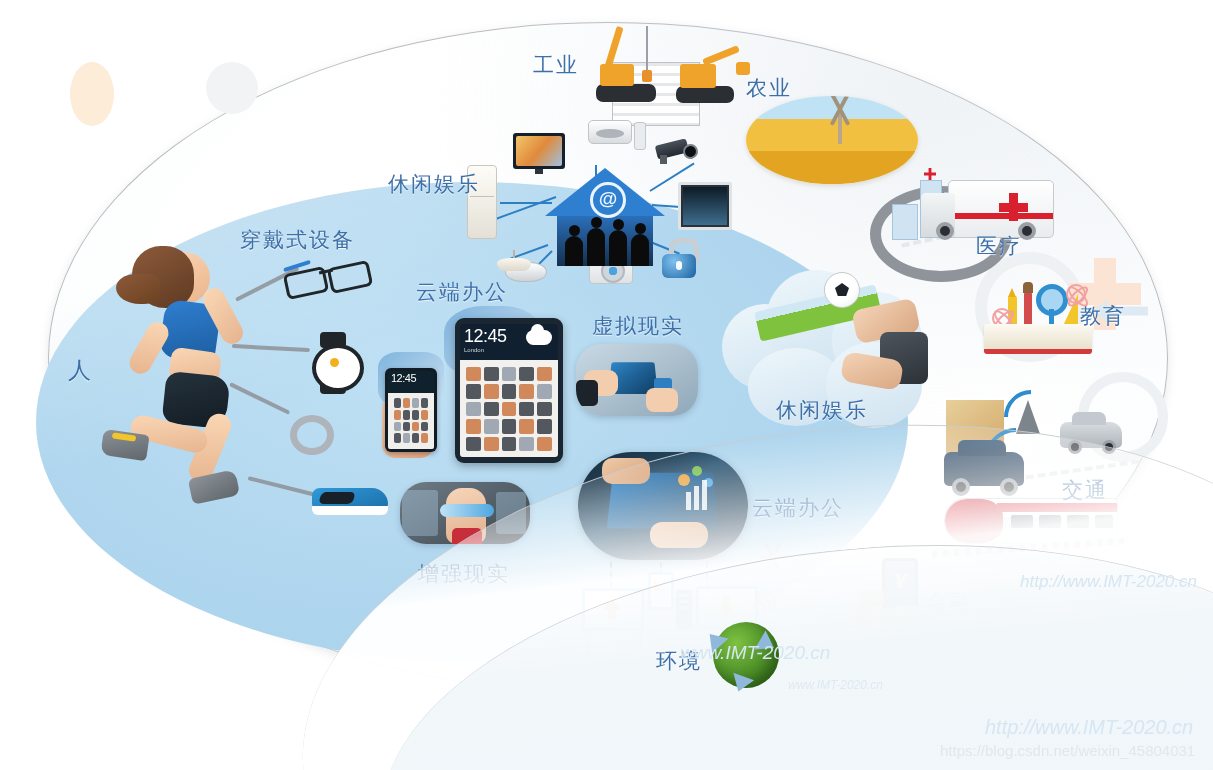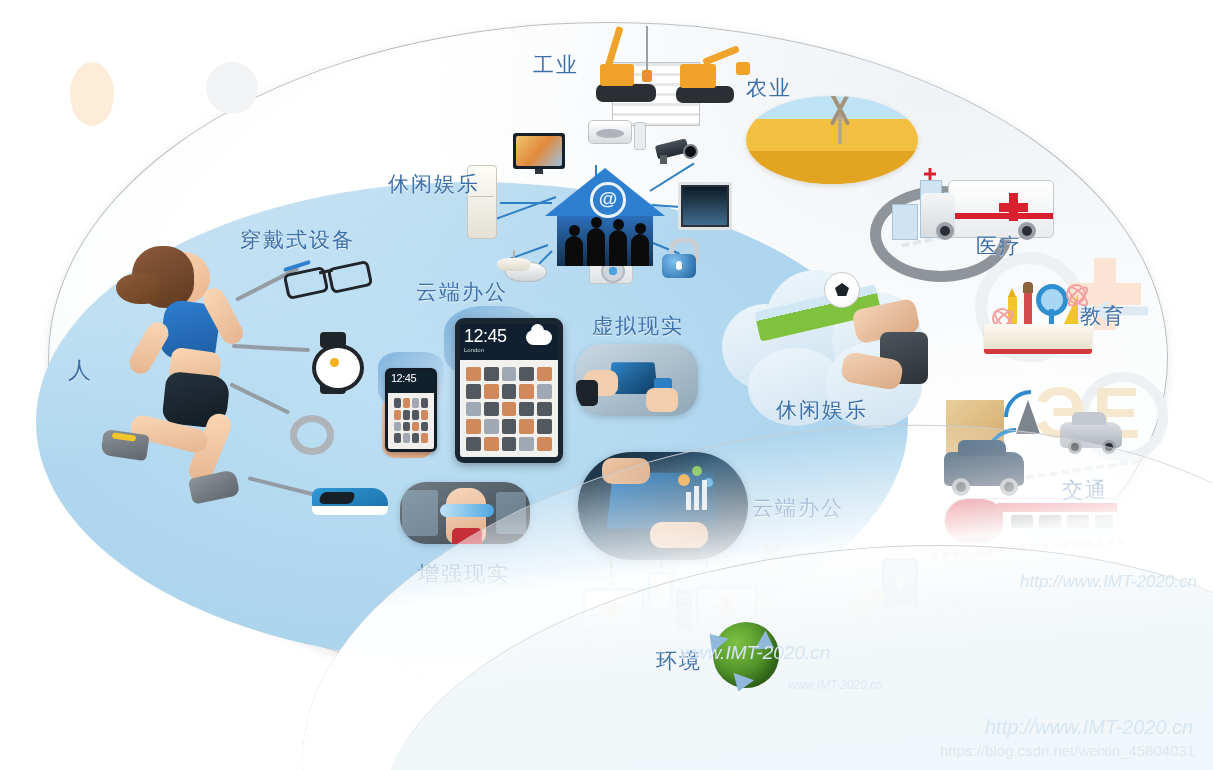--- a/index.html
+++ b/index.html
@@ -495,21 +495,20 @@
 
 <div id="canvas">
 
   <div class="outer-ellipse"></div>
   <div class="outer-ellipse-shade"></div>
 
   <div class="motif gear-faint" style="left:975px;top:252px;width:86px;height:86px;"></div>
   <div class="motif gear-faint" style="left:1078px;top:372px;width:70px;height:70px;border-width:10px;"></div>
   <div class="motif faint-cross-v" style="left:1094px;top:258px;width:22px;height:72px;"></div>
   <div class="motif faint-cross-h" style="left:1069px;top:283px;width:72px;height:22px;"></div>
-  <div class="ge-faint" style="left:1035px;top:372px;">ЭЕ</div>
   <div class="motif dashed-faint" style="left:900px;top:228px;width:150px;transform:rotate(-12deg);"></div>
   <div class="motif dashed-faint" style="left:990px;top:470px;width:150px;transform:rotate(-8deg);"></div>
   <div class="motif motif-circle" style="left:70px;top:62px;width:44px;height:64px;background:#fdecd8;border-radius:50% 50% 50% 50%;"></div>
   <div class="motif motif-circle" style="left:206px;top:62px;width:52px;height:52px;background:#f1f3f5;"></div>
   <div class="motif" style="left:1092px;top:300px;width:56px;height:22px;background:#ddeaf4;clip-path:polygon(28% 0,28% 30%,100% 30%,100% 70%,28% 70%,28% 100%,0 50%);"></div>
 
   <div class="inner-ellipse"></div>
   <div class="inner-ellipse-hi"></div>
 
   <div class="pic building-sketch"></div>

